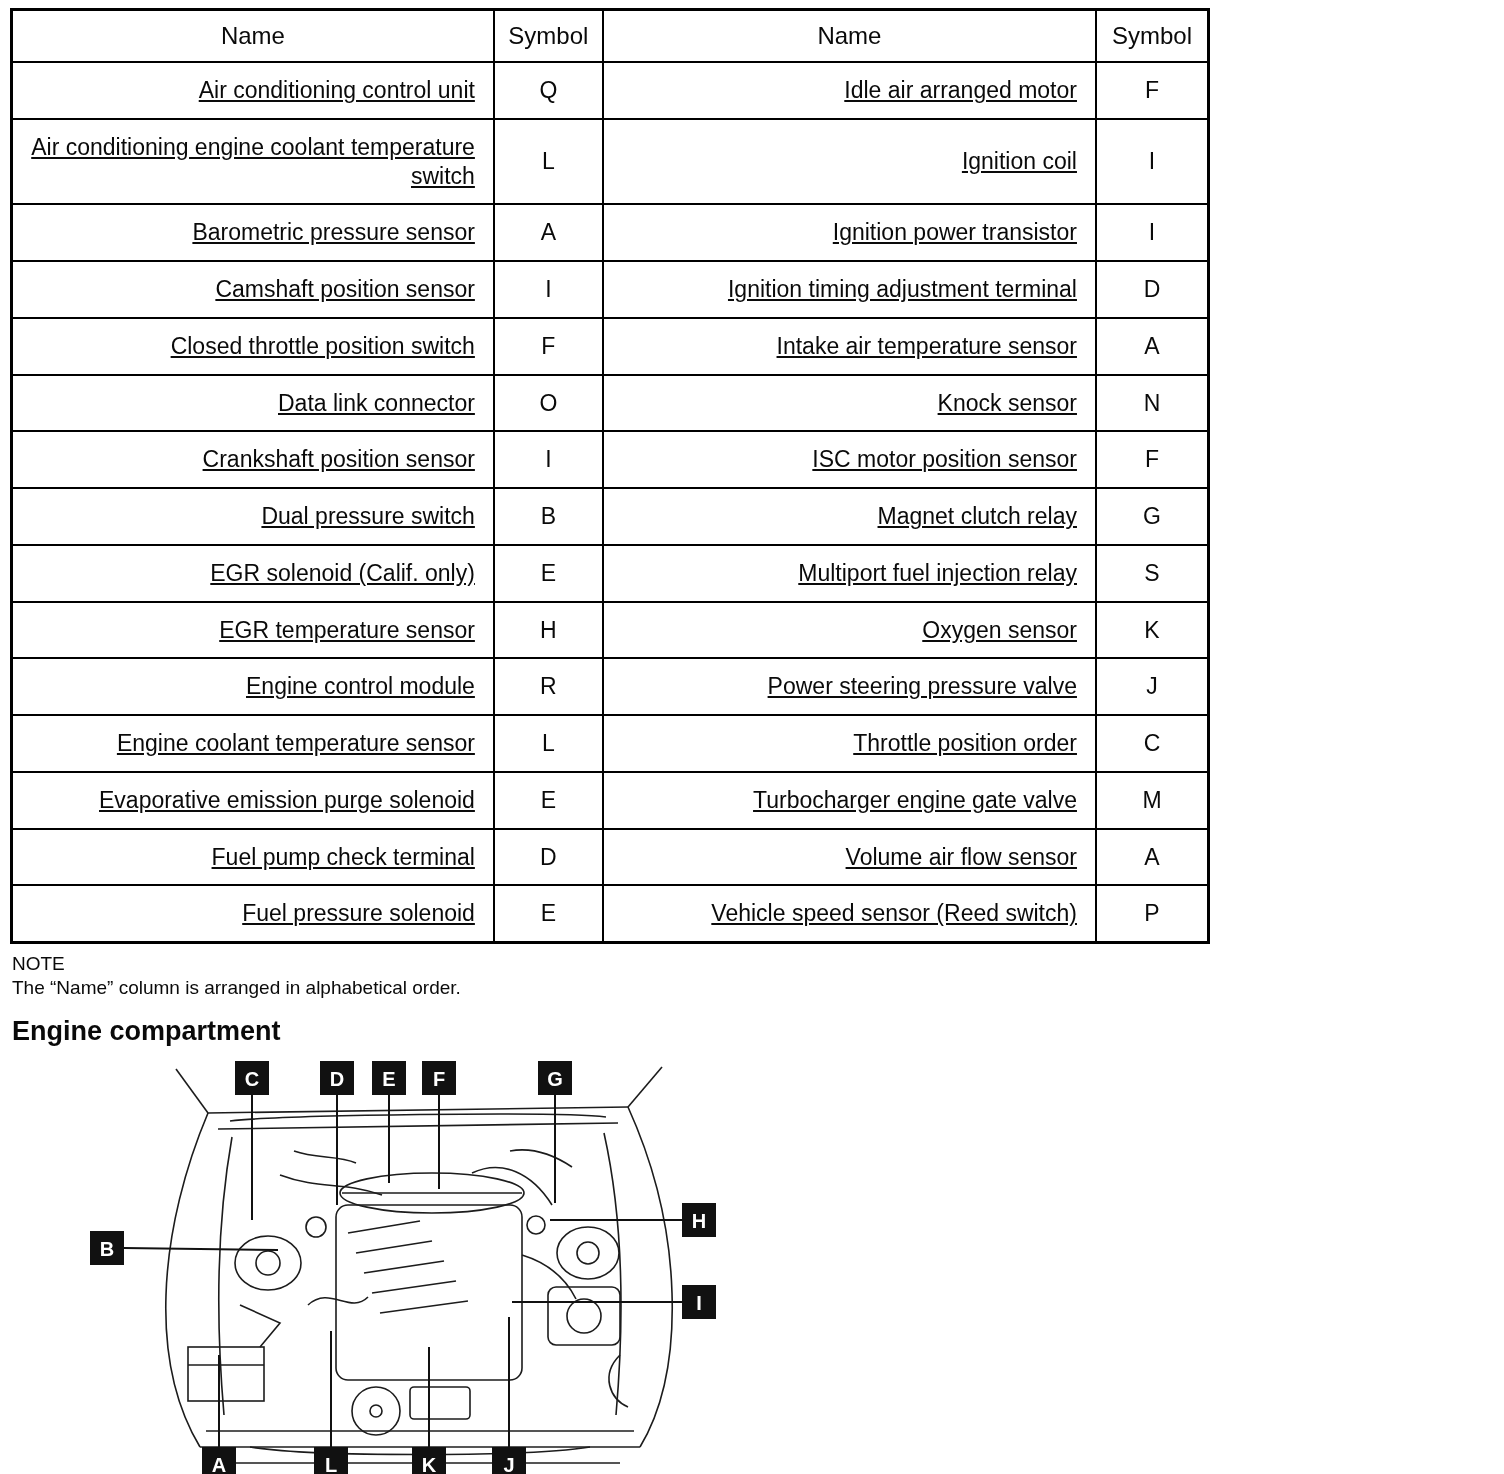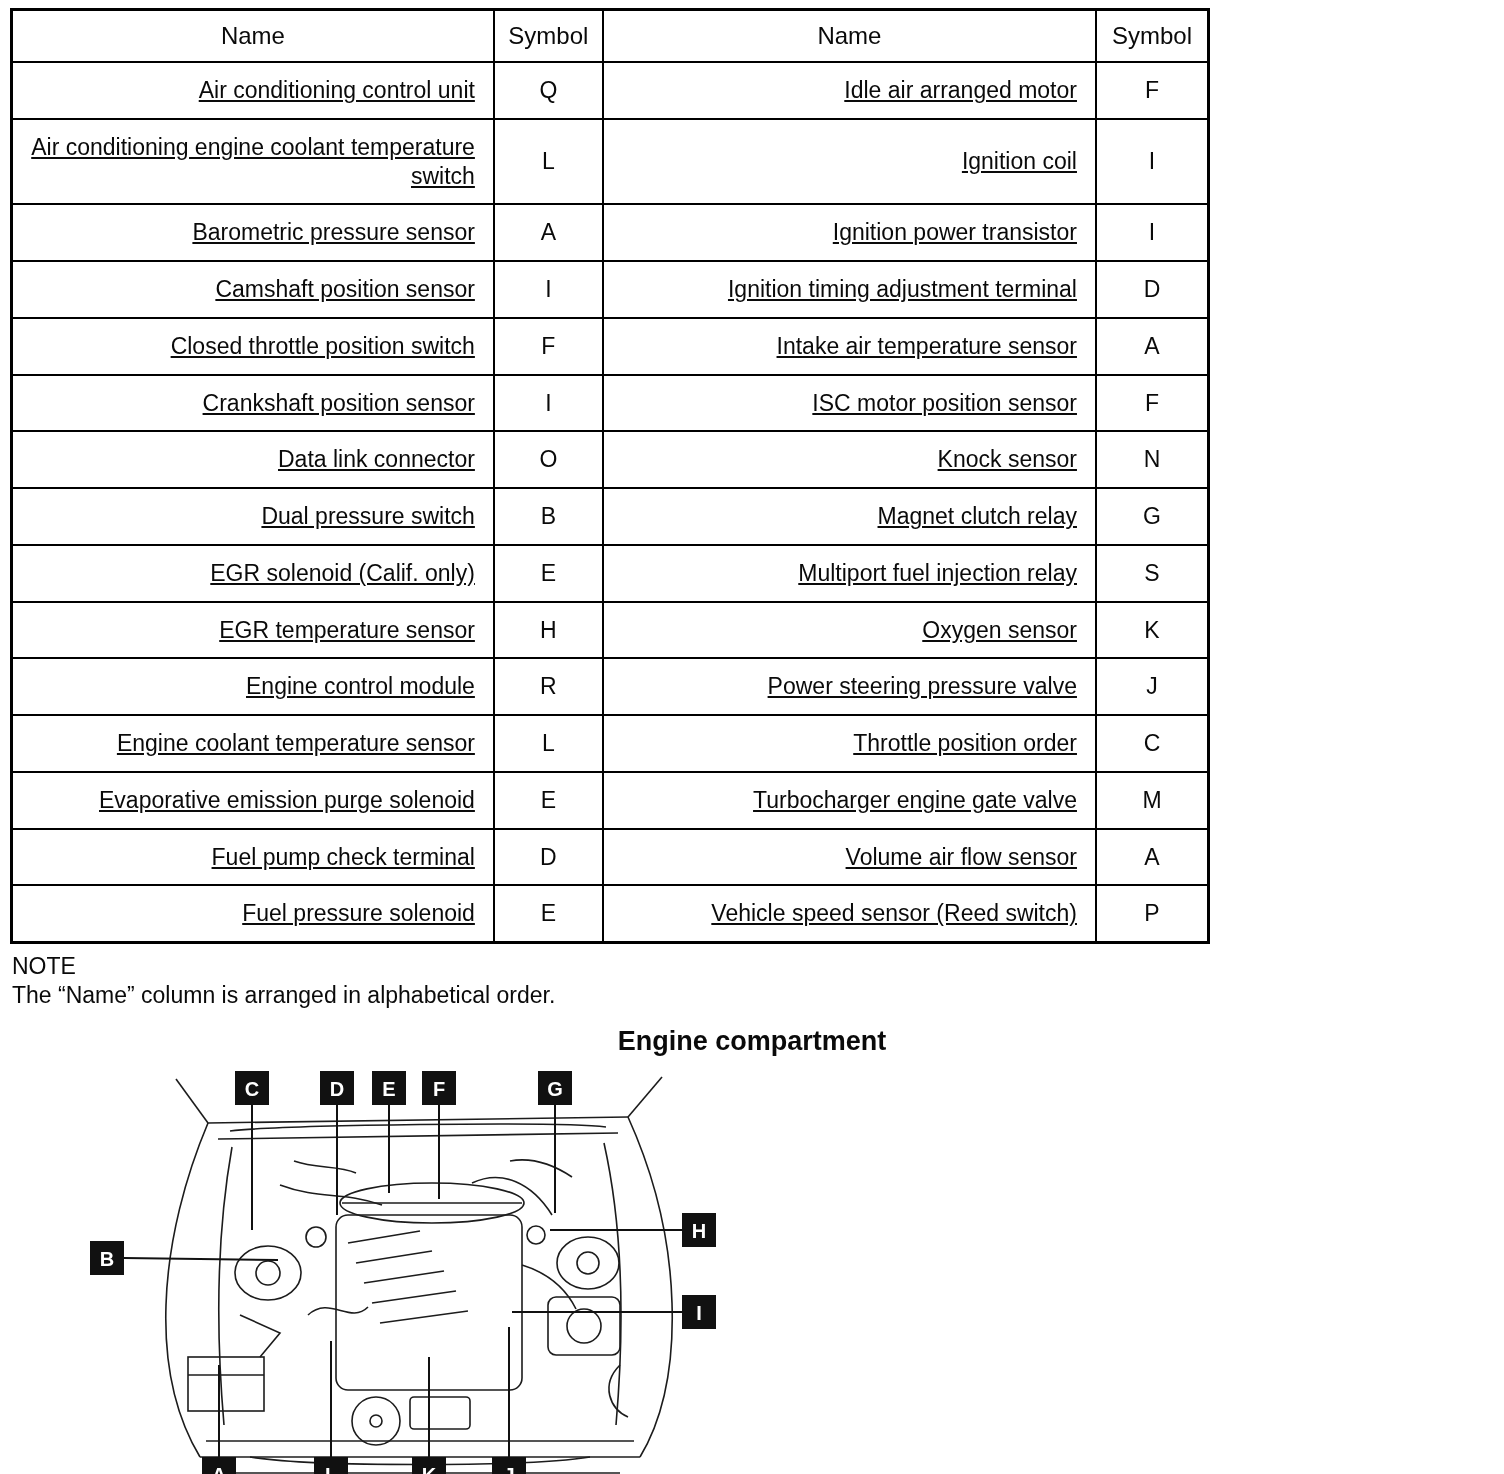--- a/index.html
+++ b/index.html
@@ -8,24 +8,24 @@
     padding:8px 10px 0 10px;}
   
   table.symtable{border-collapse:collapse;width:1200px;table-layout:fixed;
     border:3px solid #000;}
   table.symtable th, table.symtable td{border:2px solid #000;
     font-size:23px;line-height:1.25;vertical-align:middle;}
   table.symtable th{height:48px;font-weight:400;font-size:24px;text-align:center;}
   td.name{padding:13px 18px;text-align:right;white-space:pre-line;text-decoration:underline;}
   td.sym{text-align:center;font-size:23px;padding:13px 4px;}
   
-  .note{margin:8px 2px 0 2px;font-size:23px;line-height:1.25;}
+  .note{margin:8px 2px 0 2px;font-size:19px;line-height:1.25;}
   .note .note-title{display:block;}
   
-  .section-heading{margin:16px 2px 0 2px;font-size:27px;font-weight:bold;text-align:center;}
+  .section-heading{margin:16px 2px 0 2px;font-size:27px;font-weight:bold;}
   
   .diagram-wrap{position:relative;margin:8px 0 0 70px;width:700px;height:432px;}
   .diagram-wrap svg{display:block;}
   .callout-letter{font-family:"Liberation Sans", sans-serif;font-weight:bold;
     font-size:20px;fill:#ffffff;text-anchor:middle;}
 </style>
 </head>
 <body>
 
 <div class="page">
@@ -71,30 +71,30 @@
         <td class="name">Ignition timing adjustment terminal</td>
         <td class="sym">D</td>
       </tr>
       <tr>
         <td class="name">Closed throttle position switch</td>
         <td class="sym">F</td>
         <td class="name">Intake air temperature sensor</td>
         <td class="sym">A</td>
       </tr>
       <tr>
-        <td class="name">Crankshaft position sensor</td>
-        <td class="sym">I</td>
-        <td class="name">ISC motor position sensor</td>
-        <td class="sym">F</td>
-      </tr>
-      <tr>
         <td class="name">Data link connector</td>
         <td class="sym">O</td>
         <td class="name">Knock sensor</td>
         <td class="sym">N</td>
+      </tr>
+      <tr>
+        <td class="name">Crankshaft position sensor</td>
+        <td class="sym">I</td>
+        <td class="name">ISC motor position sensor</td>
+        <td class="sym">F</td>
       </tr>
       <tr>
         <td class="name">Dual pressure switch</td>
         <td class="sym">B</td>
         <td class="name">Magnet clutch relay</td>
         <td class="sym">G</td>
       </tr>
       <tr>
         <td class="name">EGR solenoid (Calif. only)</td>
         <td class="sym">E</td>

